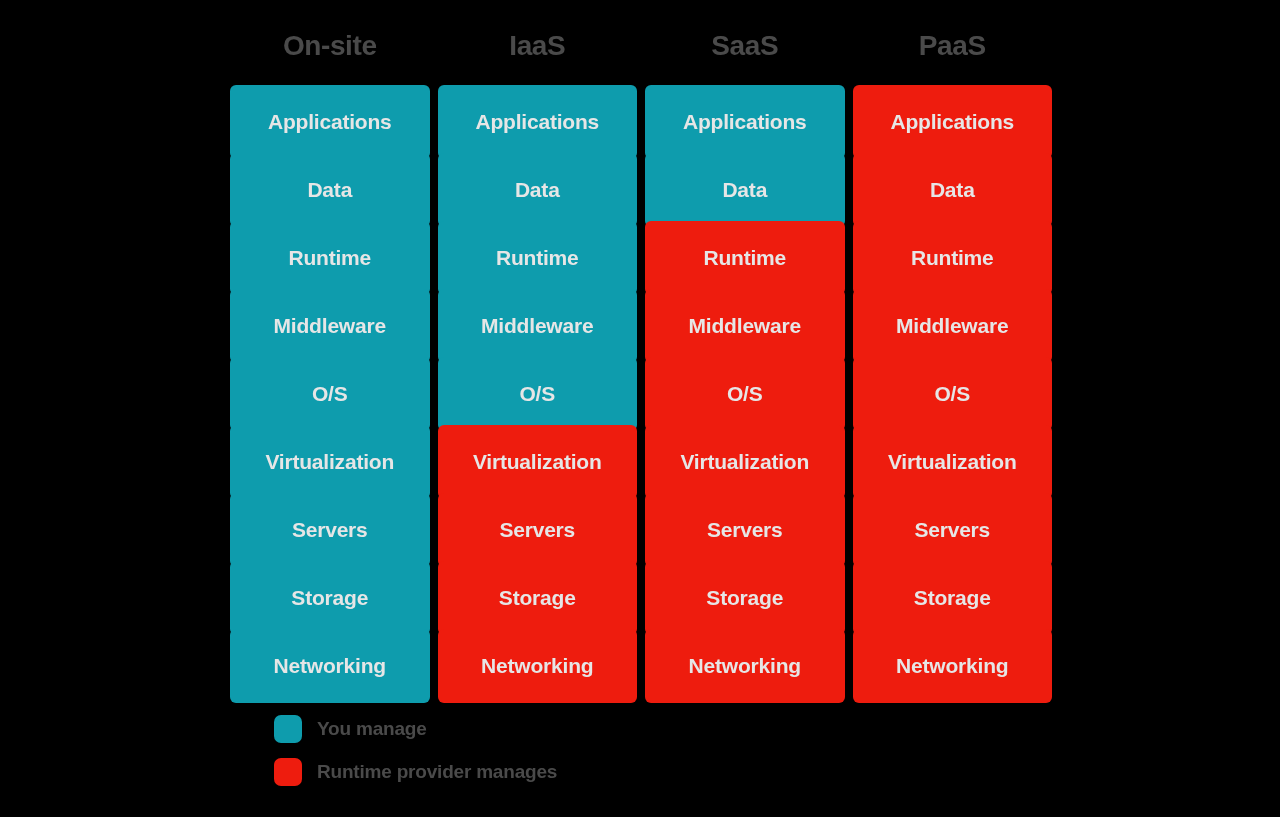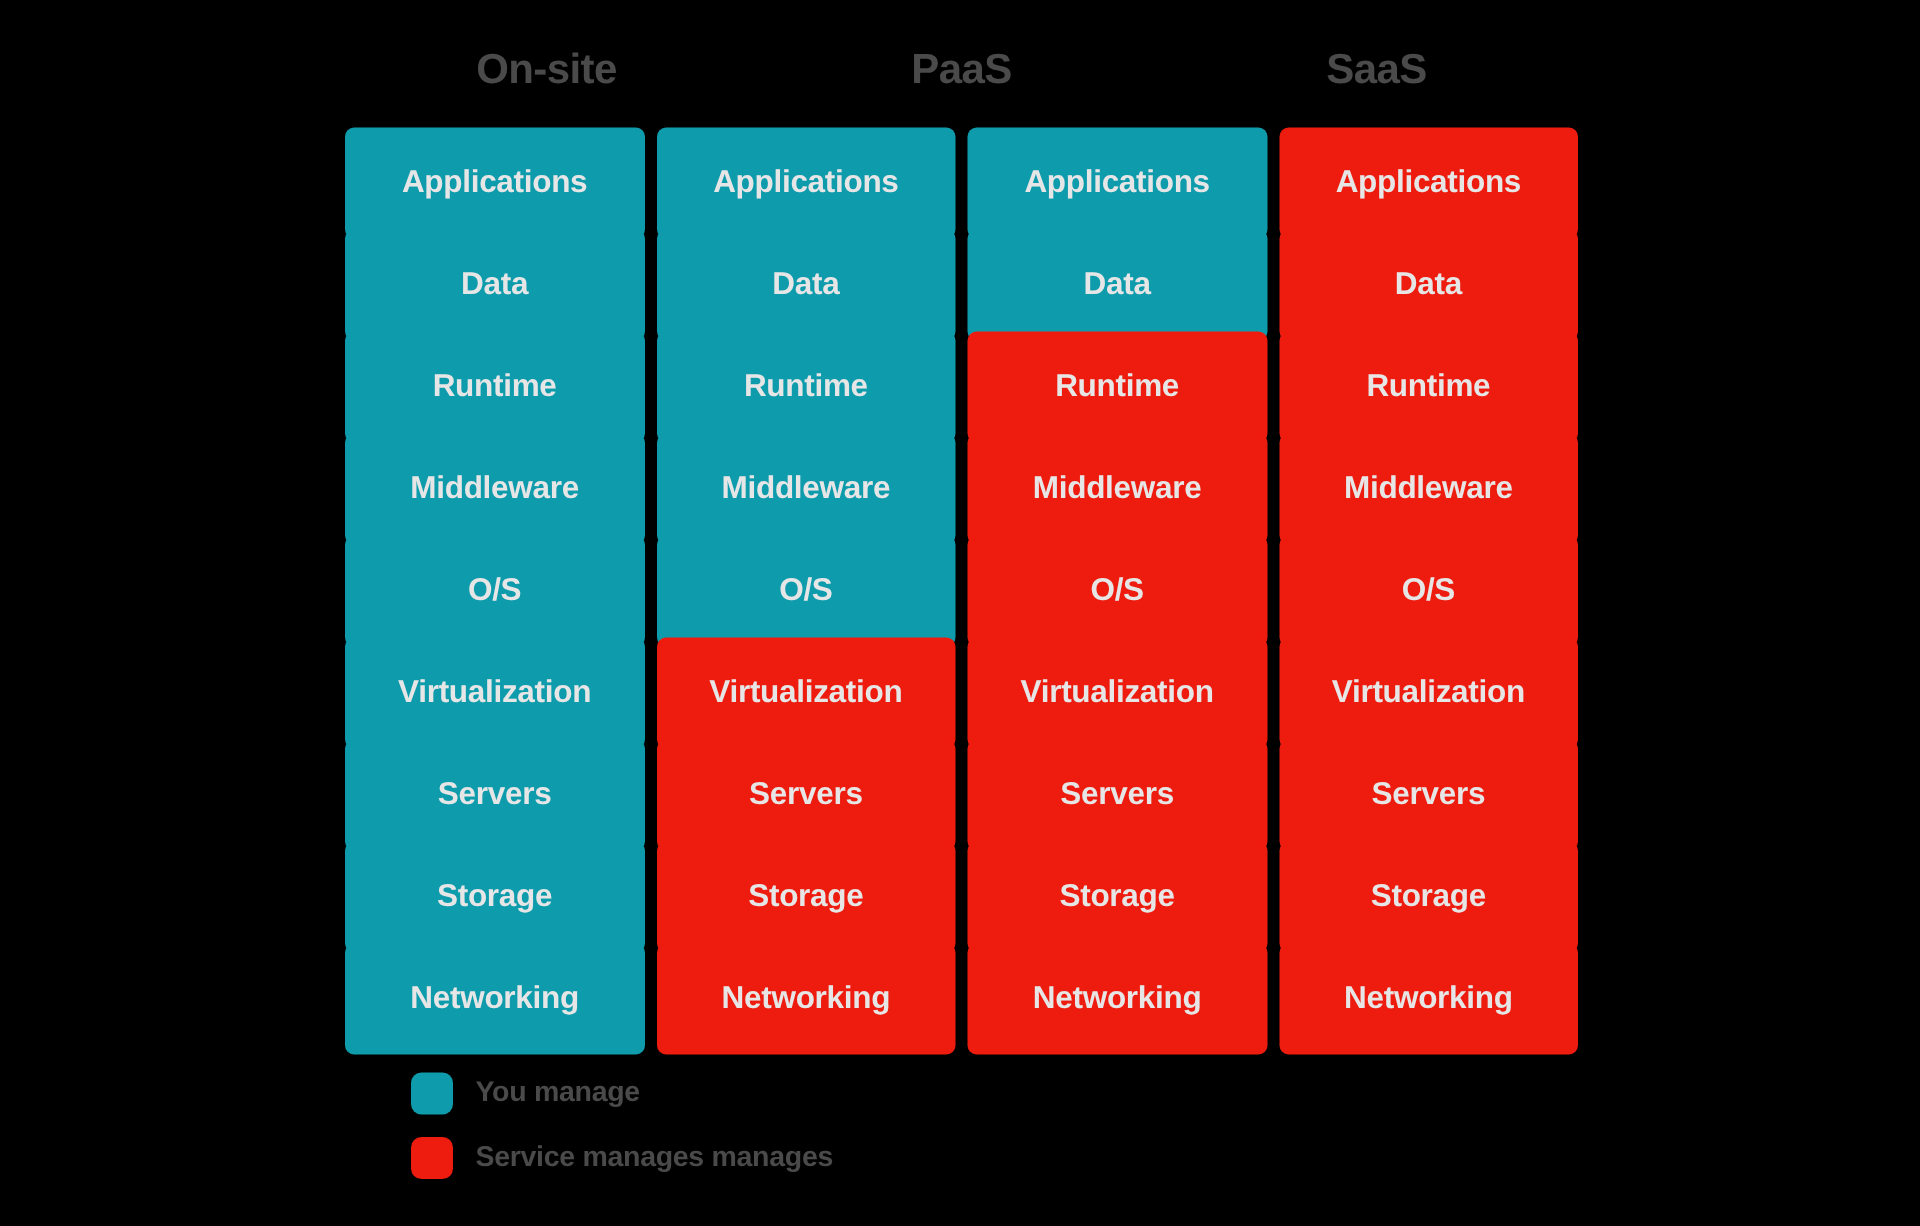--- a/index.html
+++ b/index.html
@@ -108,22 +108,23 @@
     white-space: nowrap;
   }
 </style>
 </head>
 <body>
 
 <div id="diagram">
 
   <div class="header-row">
       <div class="col-header">On-site</div>
+      <div class="col-header">IaaS</div>
+      <div class="col-header">SaaS</div>
       <div class="col-header">PaaS</div>
-      <div class="col-header">SaaS</div>
     </div>
 
   <div class="matrix">
       <div class="matrix-row">
         <div class="cell self">Applications</div>
         <div class="cell self">Applications</div>
         <div class="cell self">Applications</div>
         <div class="cell provider">Applications</div>
       </div>
       <div class="matrix-row">
@@ -176,17 +177,17 @@
       </div>
     </div>
 
   <div class="legend">
       <div class="legend-item">
         <span class="legend-swatch self"></span>
         <span class="legend-label">You manage</span>
       </div>
       <div class="legend-item">
         <span class="legend-swatch provider"></span>
-        <span class="legend-label">Service manages manages</span>
+        <span class="legend-label">Runtime provider manages</span>
       </div>
     </div>
 
 </div>
 
 </body></html>

